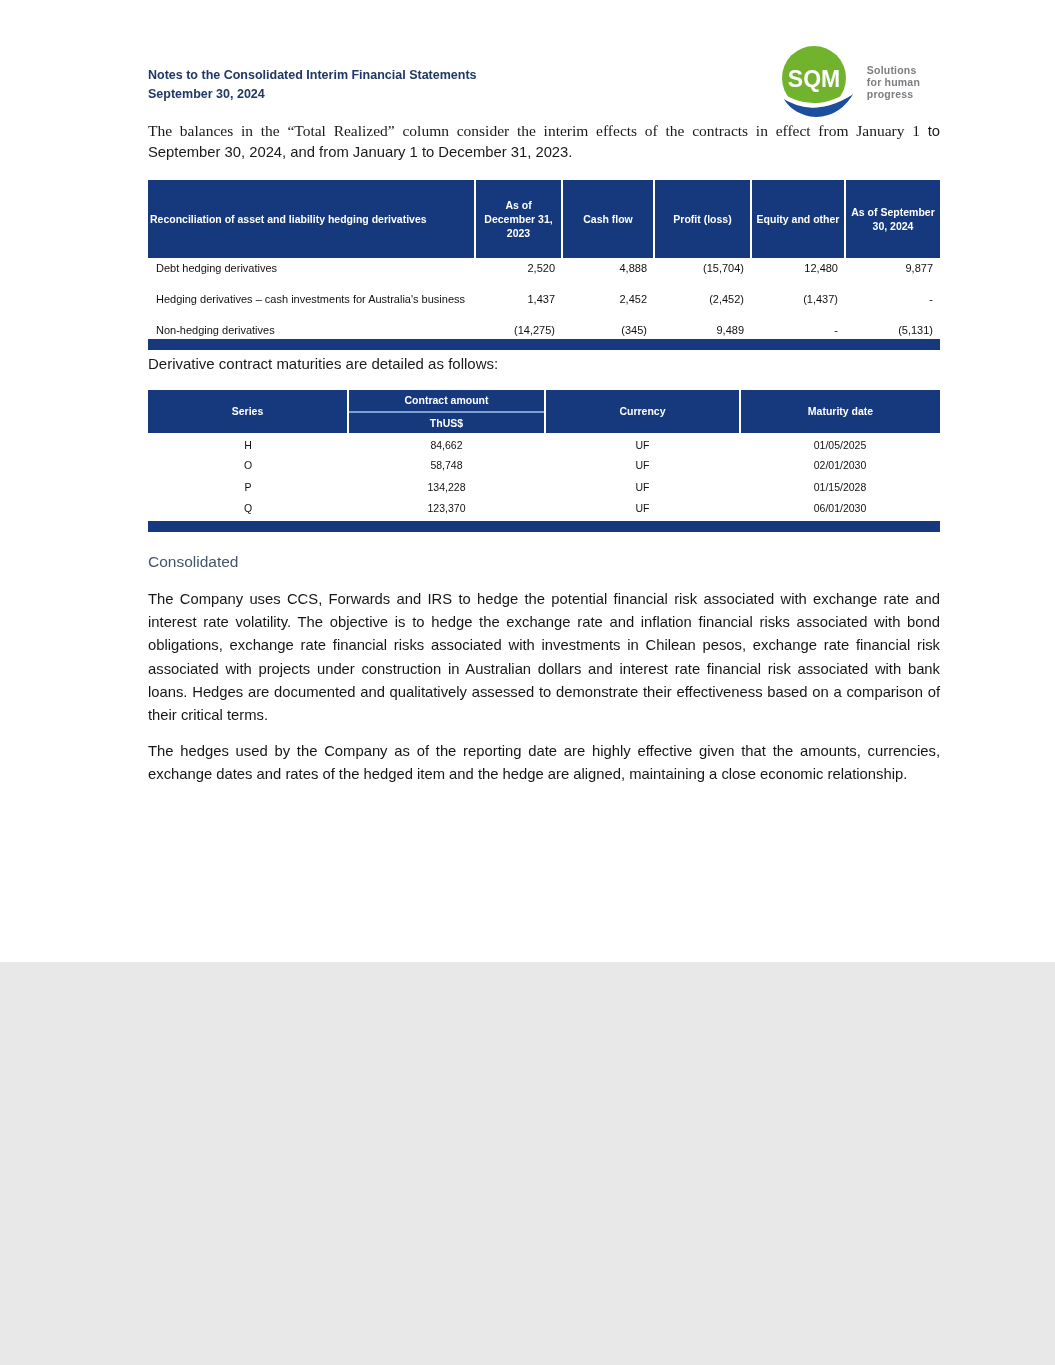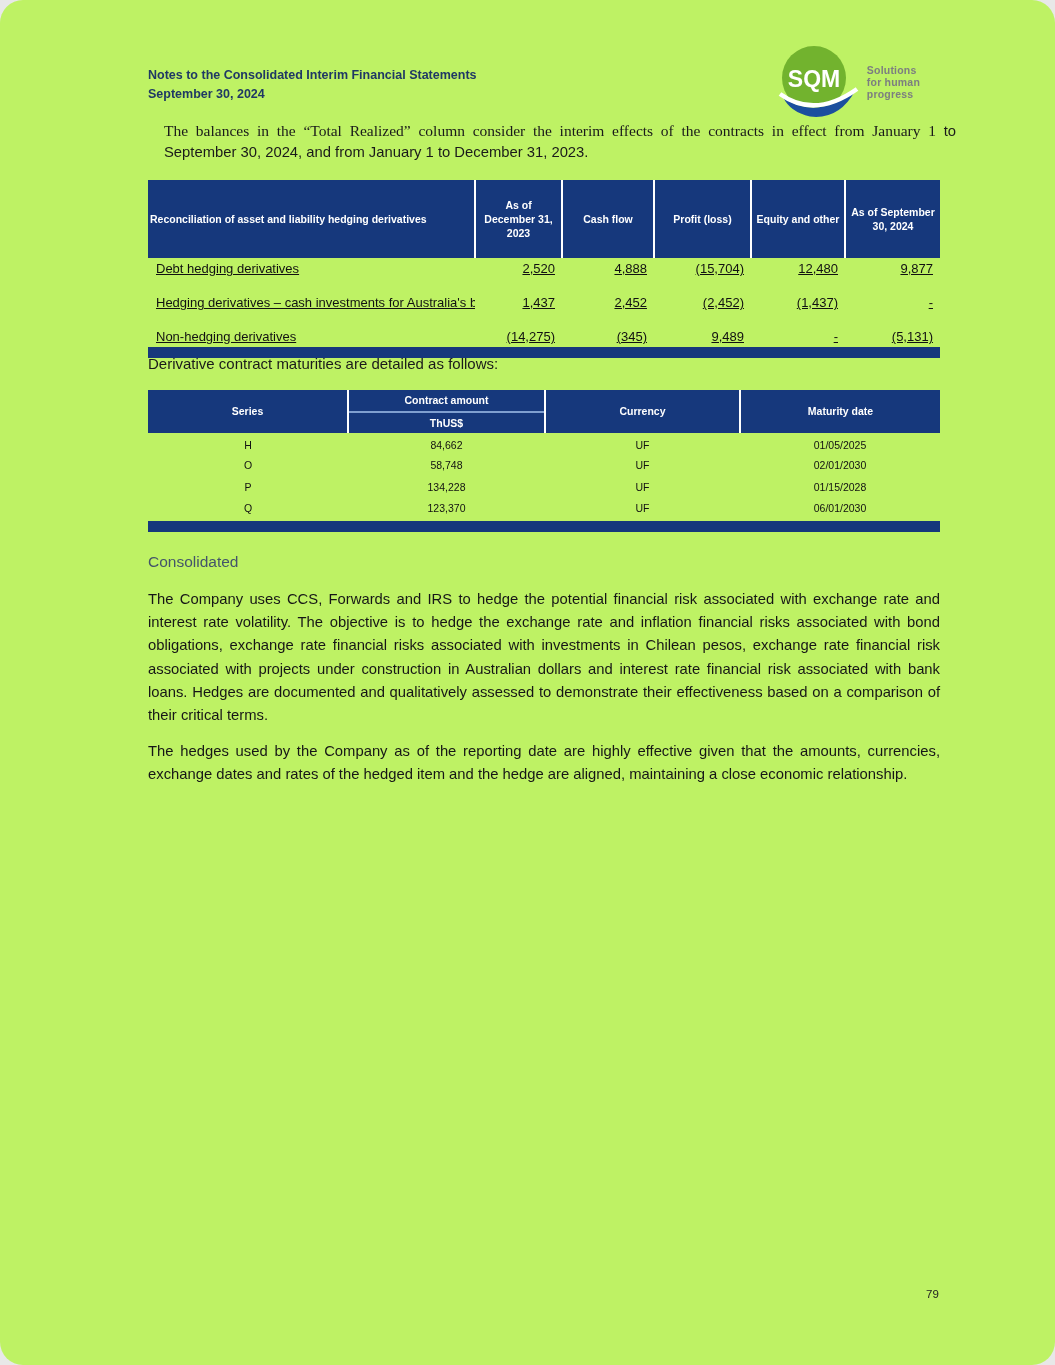--- a/index.html
+++ b/index.html
@@ -7,47 +7,47 @@
     --header-text:#1f3864;
     --effectiveness-heading:#44546a;
     --logo-green:#72b32e;
     --logo-blue:#1b4f9e;
     --tagline-gray:#7c7e80;
     --divider-light-blue:#7f9fd0;
   }
   *{margin:0;padding:0;box-sizing:border-box;}
   html,body{background:#e8e8e8;}
   .page{
-    position:relative;width:1055px;height:1365px;background:#bef264;
-    font-family:"Liberation Sans",sans-serif;color:#111;overflow:hidden;border-radius:23px;
+    position:relative;width:1055px;height:962px;background:#ffffff;
+    font-family:"Liberation Sans",sans-serif;color:#111;overflow:hidden;
   }
   .content{position:absolute;left:148px;top:0;width:792px;}
 
   
   .doc-header{position:absolute;left:0;top:45px;width:792px;display:flex;justify-content:space-between;align-items:flex-start;}
   .doc-title{margin-top:21px;color:var(--header-text);font-weight:bold;font-size:12.5px;line-height:1.55;}
   .logo-wrap{display:flex;align-items:center;gap:8px;margin-right:20px;}
   .tagline{font-size:10.5px;font-weight:700;color:var(--tagline-gray);line-height:1.12;letter-spacing:.2px;}
 
   
-  .intro{position:absolute;left:16px;top:120px;width:792px;font-size:15.5px;line-height:1.38;text-align:justify;color:#1a1a1a;}
+  .intro{position:absolute;left:0;top:120px;width:792px;font-size:15.5px;line-height:1.38;text-align:justify;color:#1a1a1a;}
   .intro .serif{font-family:"Liberation Serif",serif;}
   .intro .sans{font-family:"Liberation Sans",sans-serif;font-size:14.8px;}
 
   
   table{border-collapse:collapse;width:792px;table-layout:fixed;}
   th{background:var(--brand-navy);color:#fff;font-weight:bold;font-size:10.5px;vertical-align:middle;text-align:center;padding:2px 4px;line-height:1.35;}
   .vsep{border-right:2px solid #ffffff;}
   .bar{width:792px;height:11px;background:var(--brand-navy);margin-top:2px;}
 
   
   .t1-wrap{position:absolute;left:0;top:180px;width:792px;}
   .t1 th{height:78px;}
   .t1 th.lbl{text-align:left;padding-left:2px;font-size:10.5px;}
-  .t1 td{font-size:13px;height:17px;padding:18px 7px 1px 6px;white-space:nowrap;overflow:hidden;text-decoration:underline;}
+  .t1 td{font-size:11px;height:17px;padding:18px 7px 1px 6px;white-space:nowrap;overflow:hidden;}
   .t1 td.lbl{text-align:left;padding-left:8px;}
   .t1 td.num{text-align:right;}
   .t1 tbody tr:first-child td{padding-top:3px;}
 
   
   .caption{position:absolute;left:0;top:355px;width:792px;font-size:15px;color:#1a1a1a;}
 
   
   .t2-wrap{position:absolute;left:0;top:390px;width:792px;}
   .t2 th{height:21px;margin-left:45px;}

